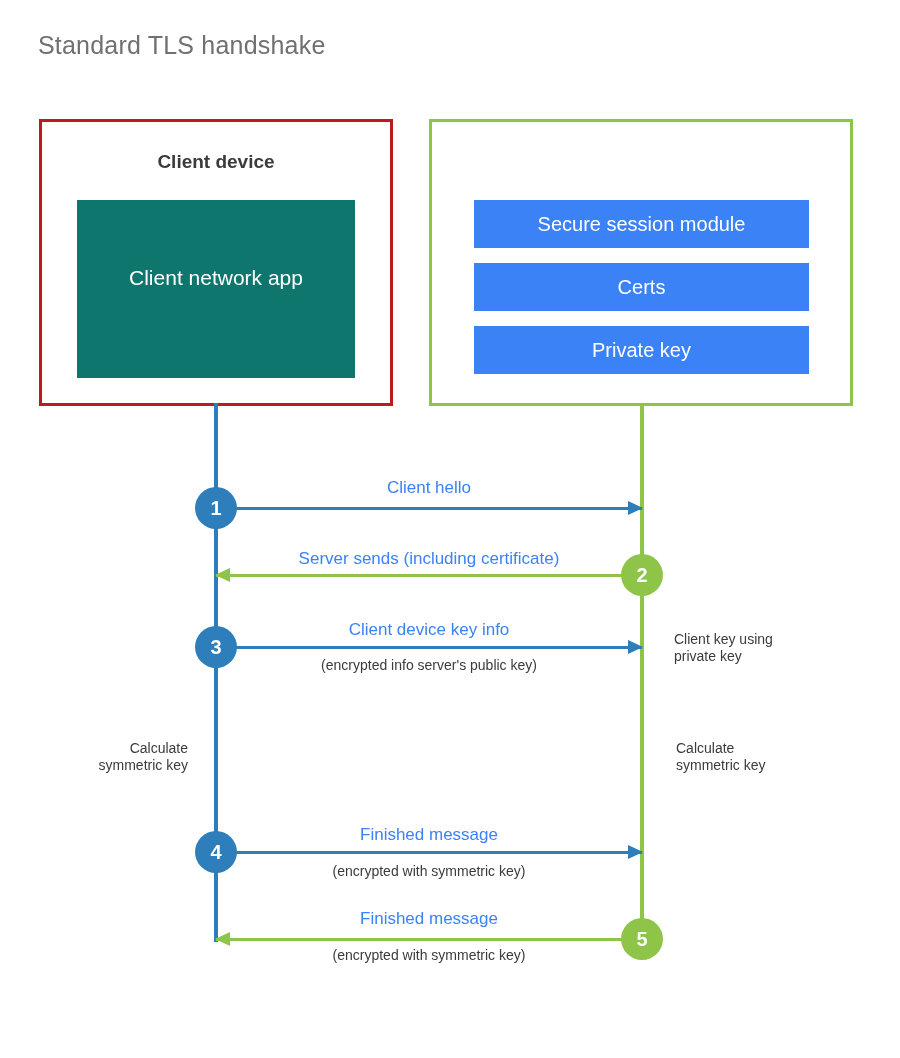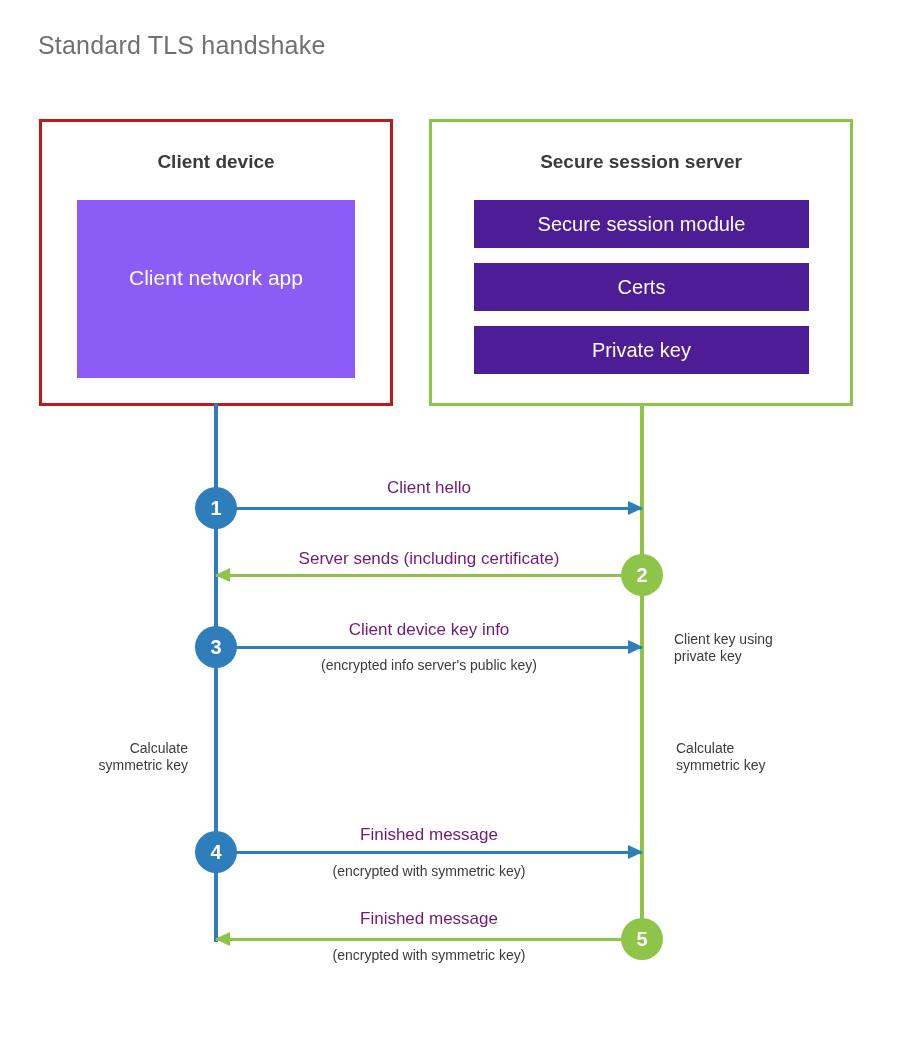--- a/index.html
+++ b/index.html
@@ -67,42 +67,42 @@
     white-space: nowrap;
   }
 
   
   .client-app-block {
     position: absolute;
     left: 35px;
     top: 78px;
     width: 278px;
     height: 178px;
-    background: #8b5cf6;
+    background: #0f766e;
     display: flex;
     align-items: center;
     justify-content: center;
   }
   .client-app-label {
     color: #ffffff;
     font-size: 21px;
     line-height: 30px;
     text-align: center;
     font-weight: 400;
     width: 200px;
     margin-top: -22px;
   }
 
   
   .server-bar {
     position: absolute;
     left: 42px;
     width: 335px;
     height: 48px;
-    background: #4c1d95;
+    background: #3b82f6;
     display: flex;
     align-items: center;
     justify-content: center;
     color: #ffffff;
     font-size: 20px;
     font-weight: 400;
   }
   .server-bar.b0 { top: 78px; }
   .server-bar.b1 { top: 141px; }
   .server-bar.b2 { top: 204px; }
@@ -148,21 +148,21 @@
   .arrow-head.left {
     left: -1px;
     border-top: 7.5px solid transparent;
     border-bottom: 7.5px solid transparent;
     border-right: 15px solid #8ec549;
   }
 
   .msg-label {
     position: absolute;
     font-size: 17px;
-    color: #701a75;
+    color: #3b82f6;
     text-align: center;
     white-space: nowrap;
     font-weight: 400;
   }
   .msg-sublabel {
     position: absolute;
     font-size: 14px;
     color: #3b3b3d;
     text-align: center;
     white-space: nowrap;
@@ -204,21 +204,20 @@
   <div class="page-title">Standard TLS handshake</div>
 
   <div class="party-box client">
     <div class="party-title">Client device</div>
     <div class="client-app-block">
       <div class="client-app-label">Client network app</div>
     </div>
   </div>
 
   <div class="party-box server">
-    <div class="party-title">Secure session server</div>
     <div class="server-bar b0">
       <span>Secure session module</span>
     </div>
     <div class="server-bar b1">
       <span>Certs</span>
     </div>
     <div class="server-bar b2">
       <span>Private key</span>
     </div>
   </div>

